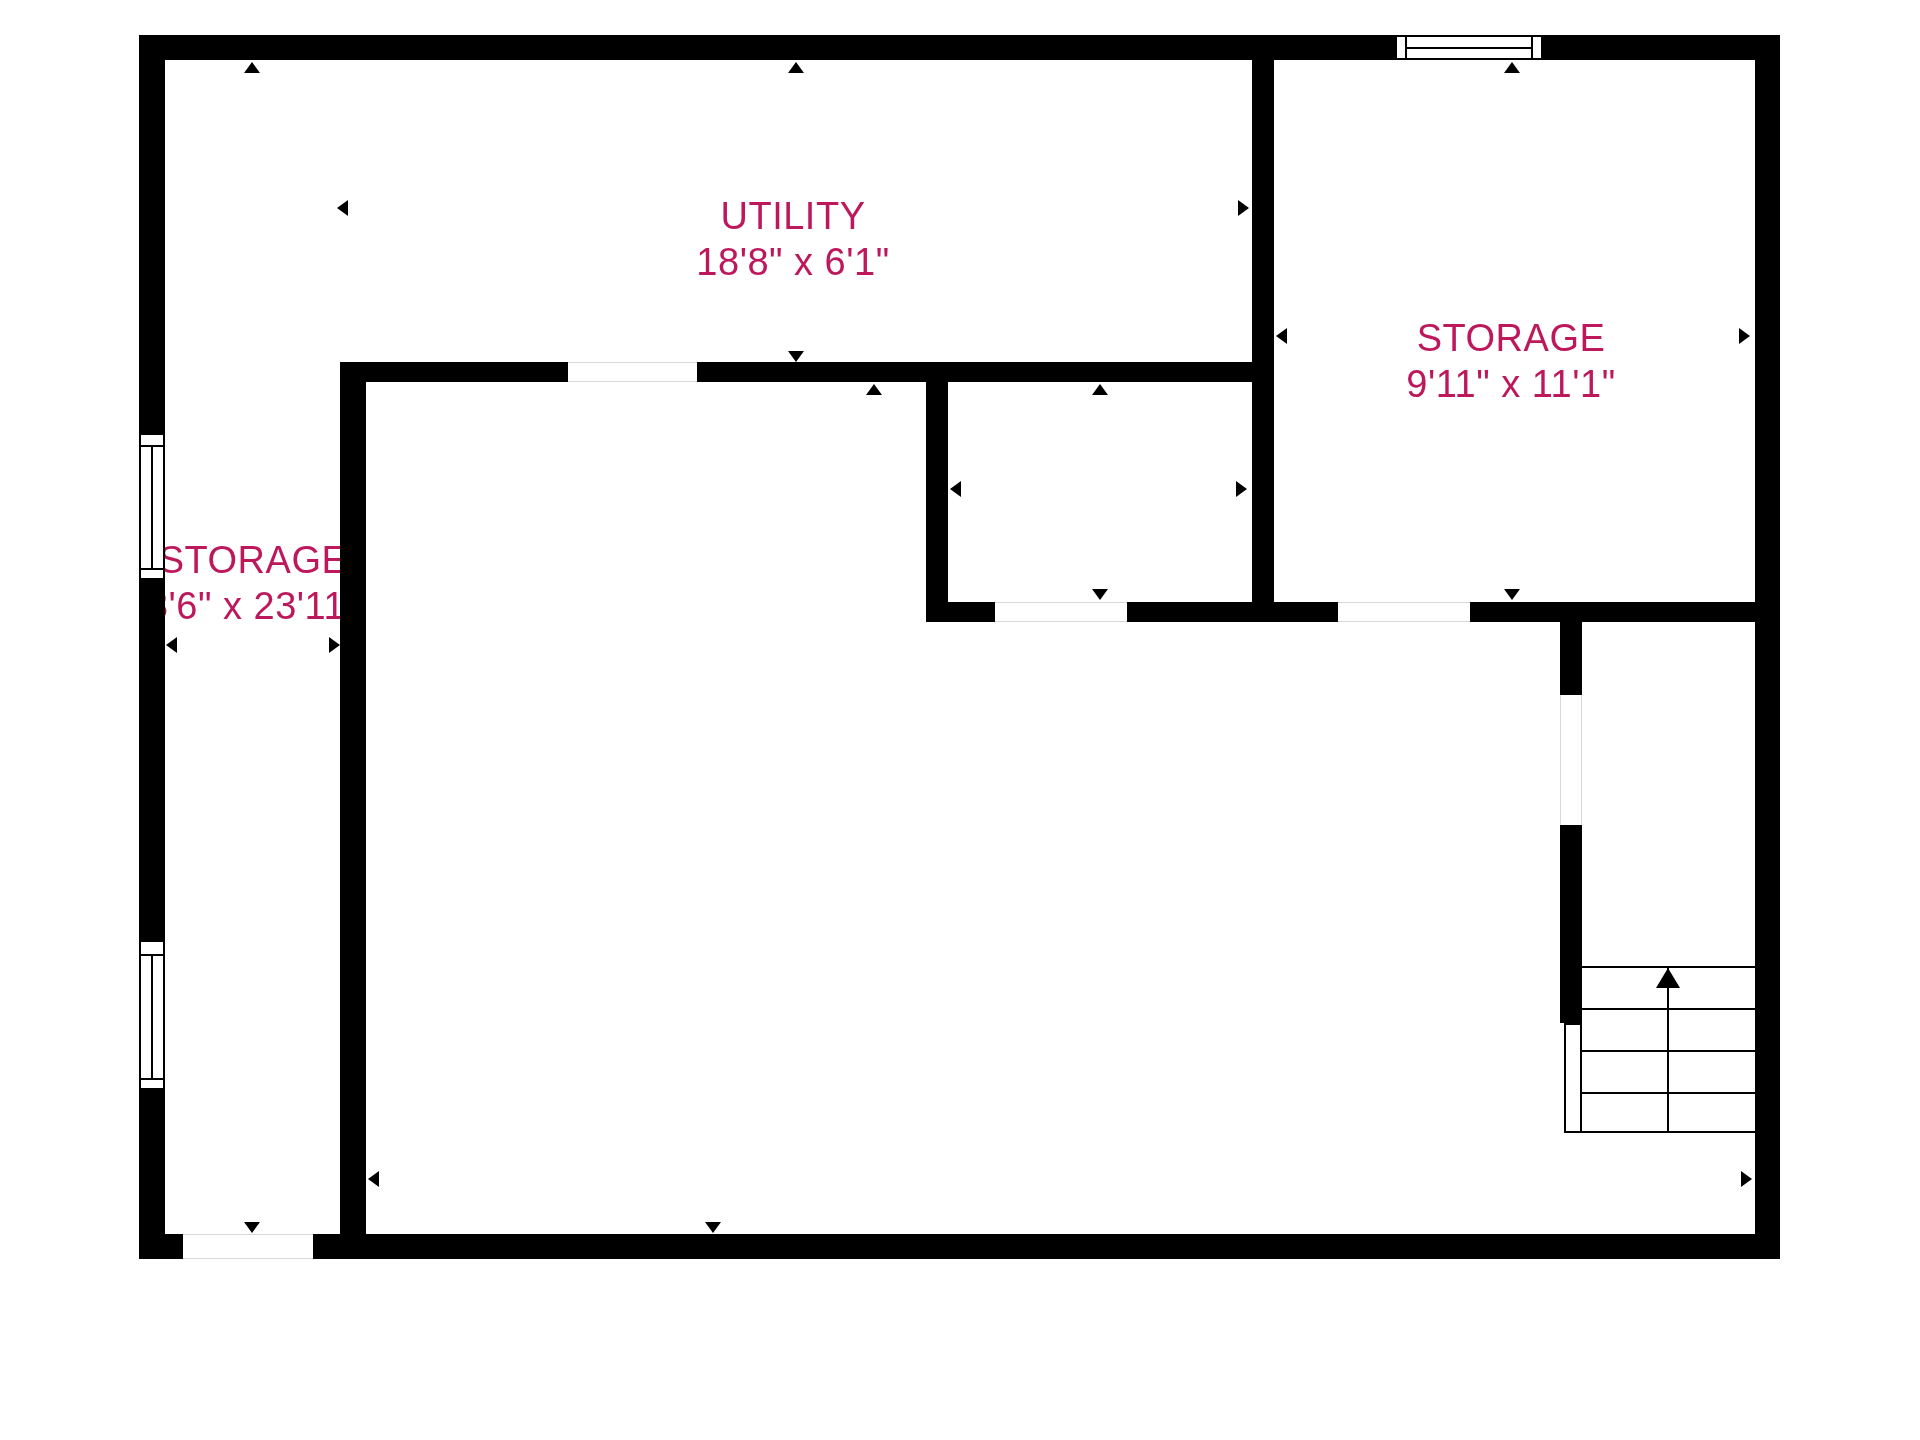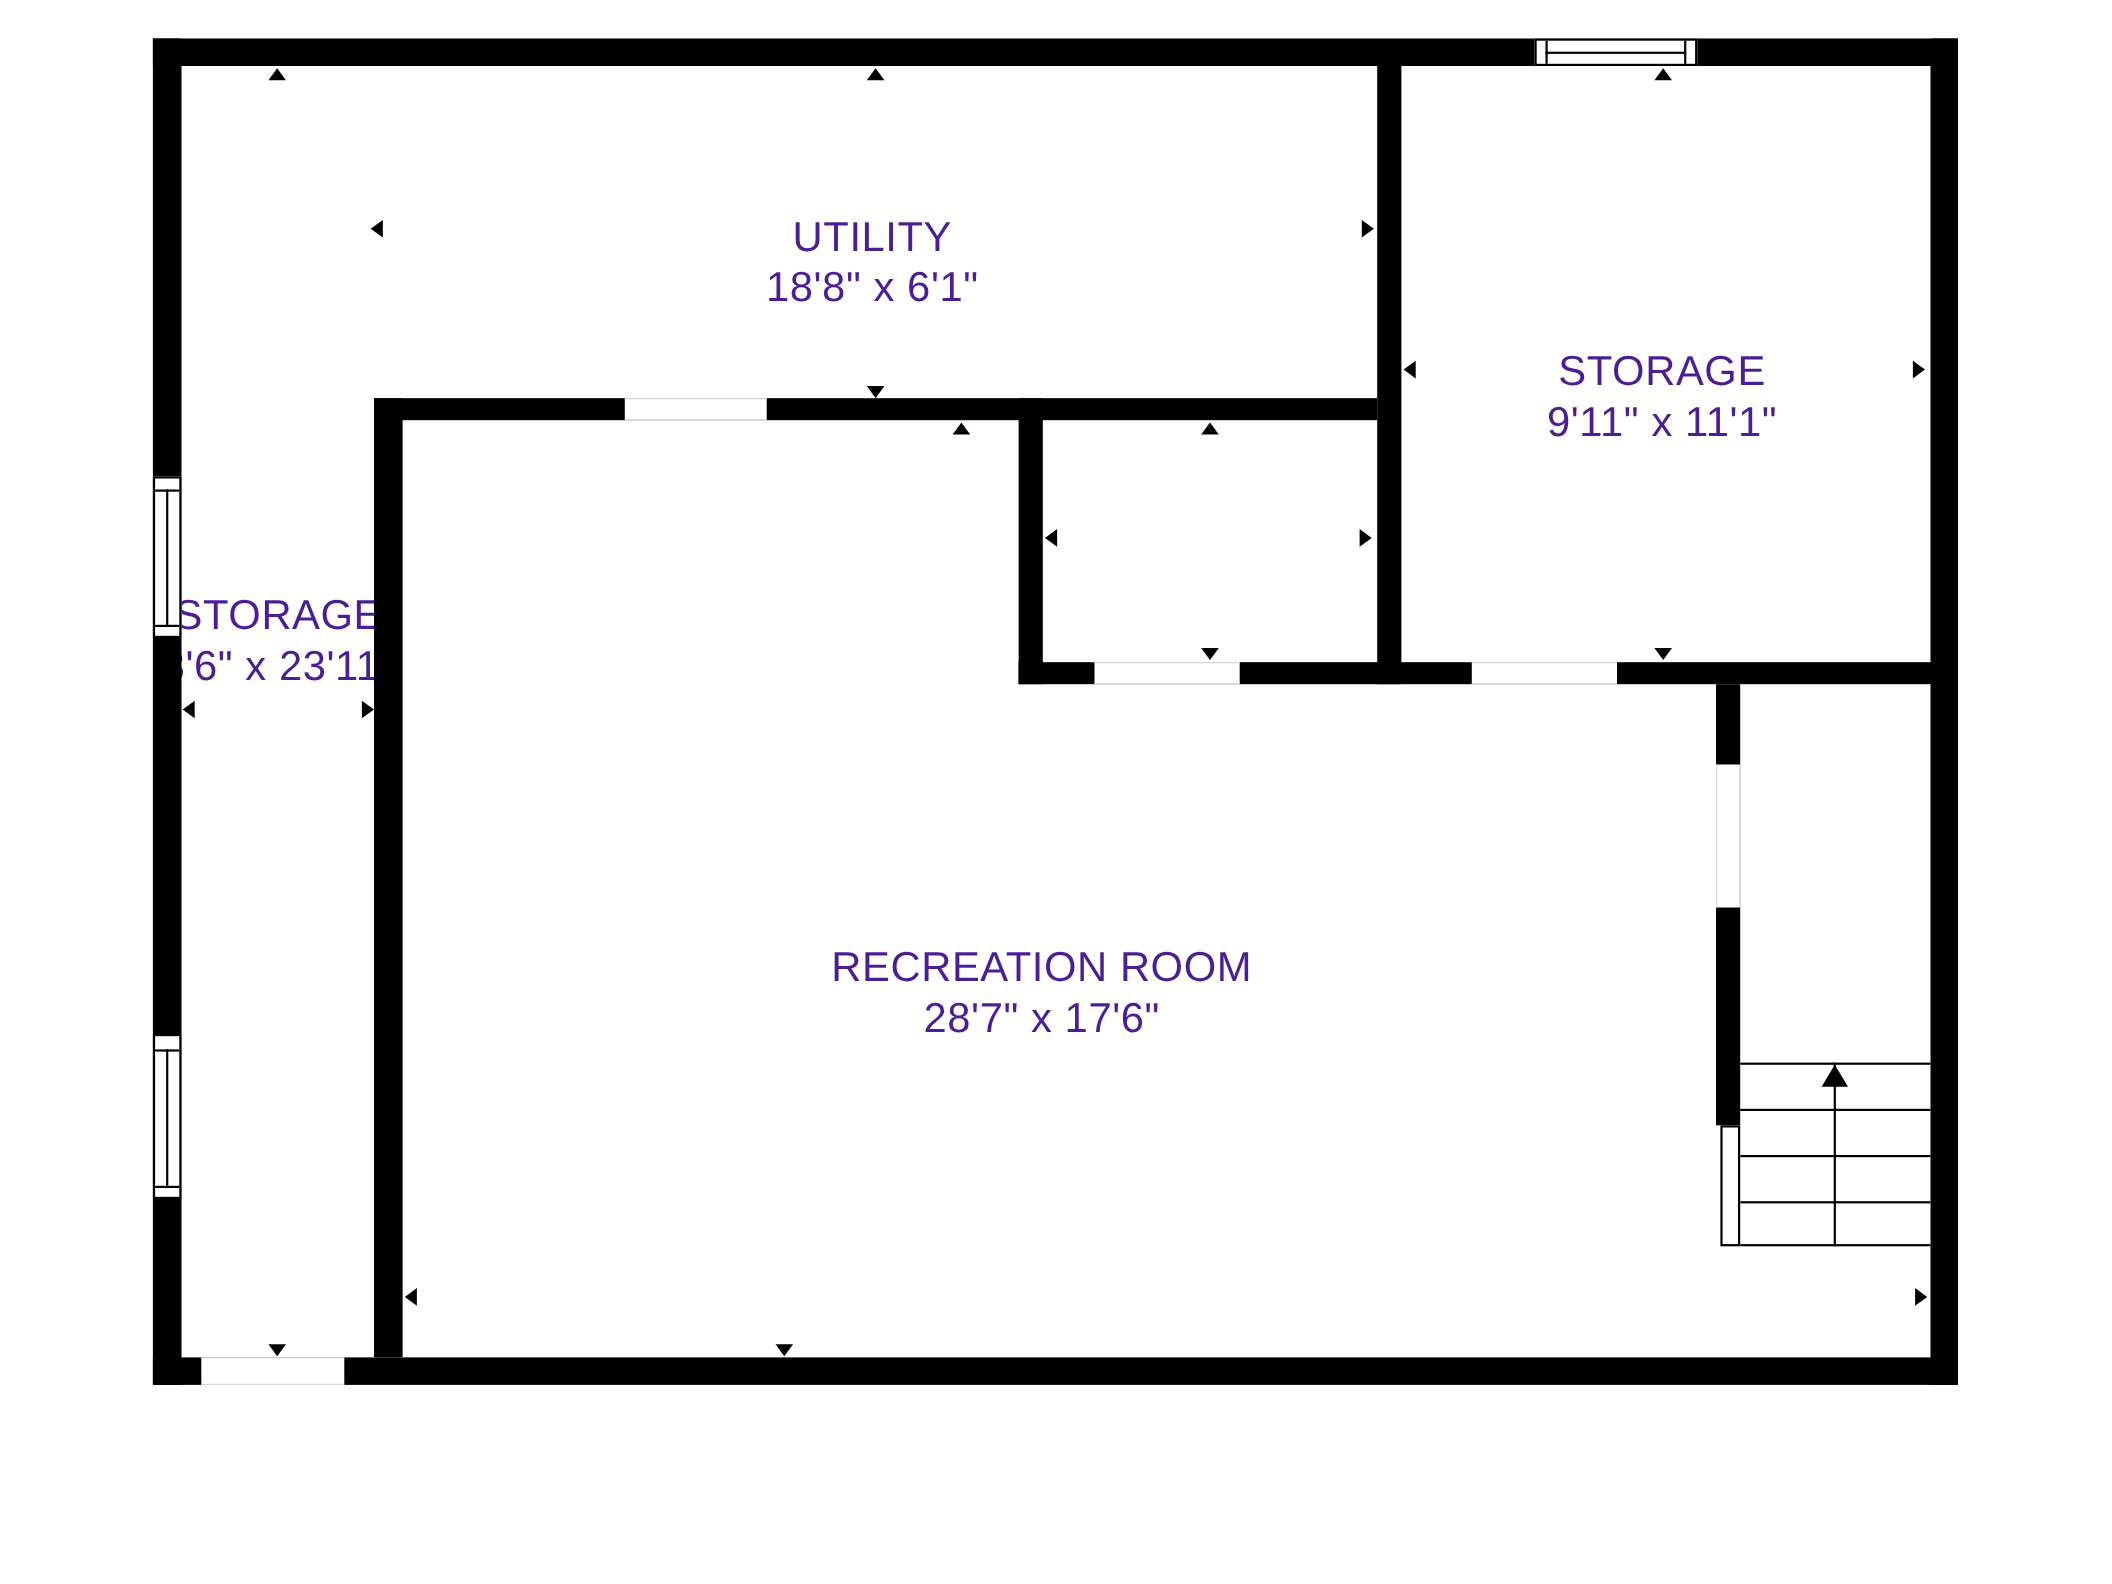--- a/index.html
+++ b/index.html
@@ -16,21 +16,21 @@
   .stairs{position:absolute;z-index:2;}
   .tread{position:absolute;background:#000;}
   .tri{position:absolute;width:0;height:0;z-index:3;}
   .tri.up{border-left:8px solid transparent;border-right:8px solid transparent;border-bottom:11px solid #000;}
   .tri.down{border-left:8px solid transparent;border-right:8px solid transparent;border-top:11px solid #000;}
   .tri.left{border-top:8px solid transparent;border-bottom:8px solid transparent;border-right:11px solid #000;}
   .tri.right{border-top:8px solid transparent;border-bottom:8px solid transparent;border-left:11px solid #000;}
   .stair-arrowhead{position:absolute;width:0;height:0;z-index:3;
           border-left:12px solid transparent;border-right:12px solid transparent;border-bottom:20px solid #000;}
   .room-label{position:absolute;transform:translateX(-50%);text-align:center;z-index:2;
-          color:#4c1d95;font-size:38px;line-height:46px;white-space:nowrap;letter-spacing:0.5px;}
+          color:#be185d;font-size:38px;line-height:46px;white-space:nowrap;letter-spacing:0.5px;}
   .footer{position:absolute;left:0;right:0;text-align:center;color:#b0b0b0;
           font-size:21px;line-height:24px;letter-spacing:0.2px;z-index:1;}
 </style>
 </head>
 <body>
 
 <div class="canvas">
 
   <div class="wall" style="left:139px;top:35px;width:1641px;height:25px;"></div>
   <div class="wall" style="left:139px;top:1234px;width:1641px;height:25px;"></div>
@@ -107,19 +107,15 @@
     <div>18'8" x 6'1"</div>
   </div>
   <div class="room-label" style="left:253px;top:537px;">
     <div>STORAGE</div>
     <div>3'6" x 23'11"</div>
   </div>
   <div class="room-label" style="left:1511px;top:315px;">
     <div>STORAGE</div>
     <div>9'11" x 11'1"</div>
   </div>
-  <div class="room-label" style="left:947px;top:857px;">
-    <div>RECREATION ROOM</div>
-    <div>28'7" x 17'6"</div>
-  </div>
 
 
 </div>
 
 </body></html>

